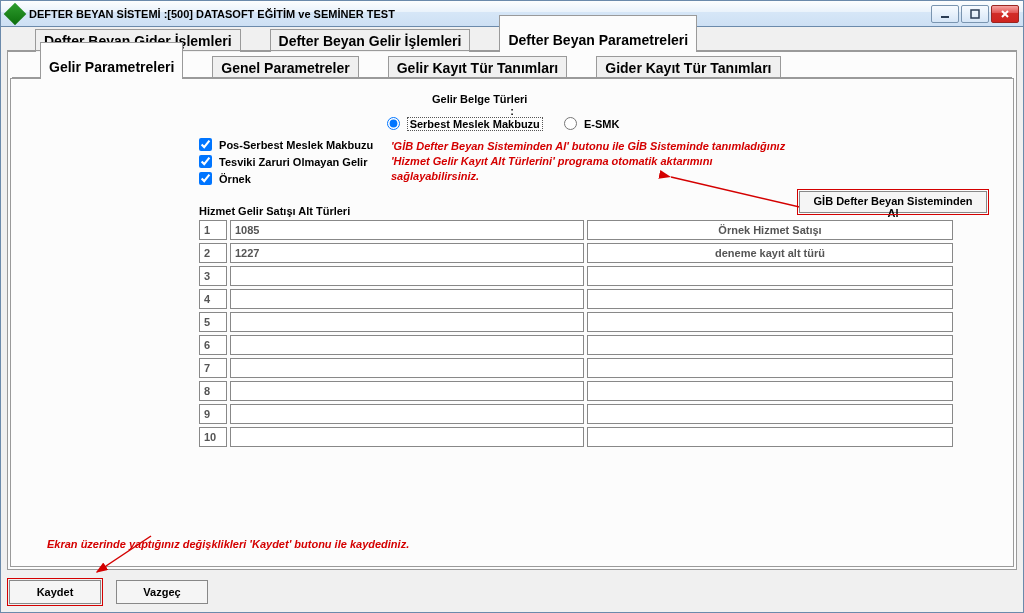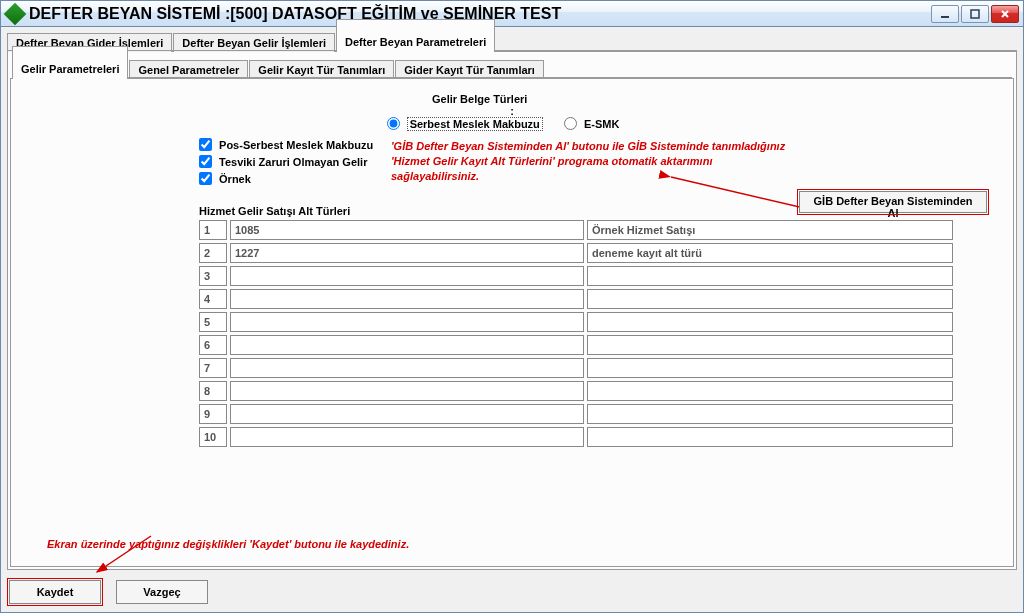--- a/index.html
+++ b/index.html
@@ -29,21 +29,21 @@
   }
   .titlebar .app-icon {
     width: 16px; height: 16px;
     background: linear-gradient(135deg, #2e9e2e, #0c6e0c);
     transform: rotate(45deg);
     margin: 0 6px 0 2px;
   }
   .titlebar .title {
     font-weight: bold;
     color: #000;
-    font-size: 16px;
+    font-size: 11px;
     flex: 1;
   }
   .titlebar .window-controls {
     display: flex;
     gap: 2px;
   }
   .wc-btn {
     width: 28px; height: 18px;
     border: 1px solid #7a95b0;
     border-radius: 2px;
@@ -73,23 +73,24 @@
     padding: 2px 2px 0 2px;
     background: #fcfcfc;
   }
   .tab {
     border: 1px solid #9a9a9a;
     border-bottom: none;
     background: #f0f0f0;
     padding: 3px 8px 3px 8px;
     margin-right: 1px;
     font-weight: bold;
-    font-size: 11px;
+    font-size: 14px;
     position: relative;
     top: 1px;
+    margin-left: 28px;
   }
   .tab.active {
     background: #fcfcfc;
     z-index: 2;
     padding-top: 16px;
     padding-bottom: 4px;
     top: 1px;
   }
   .tab-border-line {
     position: absolute;
@@ -189,21 +190,21 @@
     border: 1px solid #888;
     background: #fff;
     height: 20px;
     font: inherit;
     font-weight: bold;
     padding: 0 4px;
     color: #555;
   }
   .cell-idx { width: 28px; text-align: left; }
   .cell-code { width: 354px; }
-  .cell-desc { width: 366px; }
+  .cell-desc { width: 366px; text-align: center; }
 
   .bottom-annot {
     position: absolute;
     left: 36px;
     bottom: 14px;
   }
 
   .footer-btns {
     padding: 4px 8px 8px 8px;
     display: flex;

